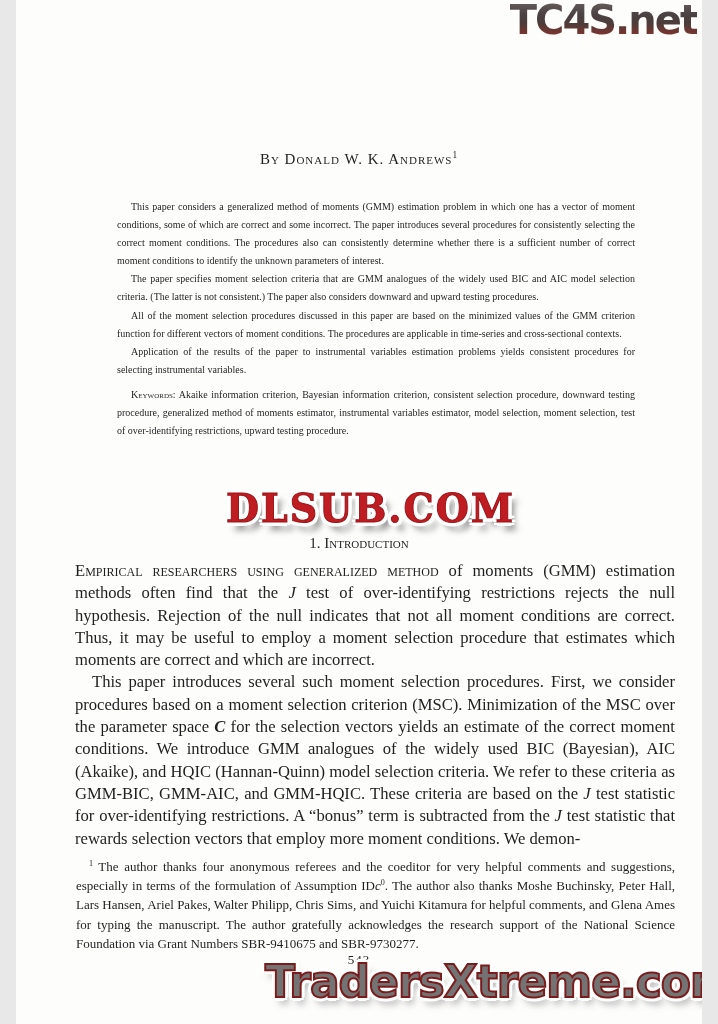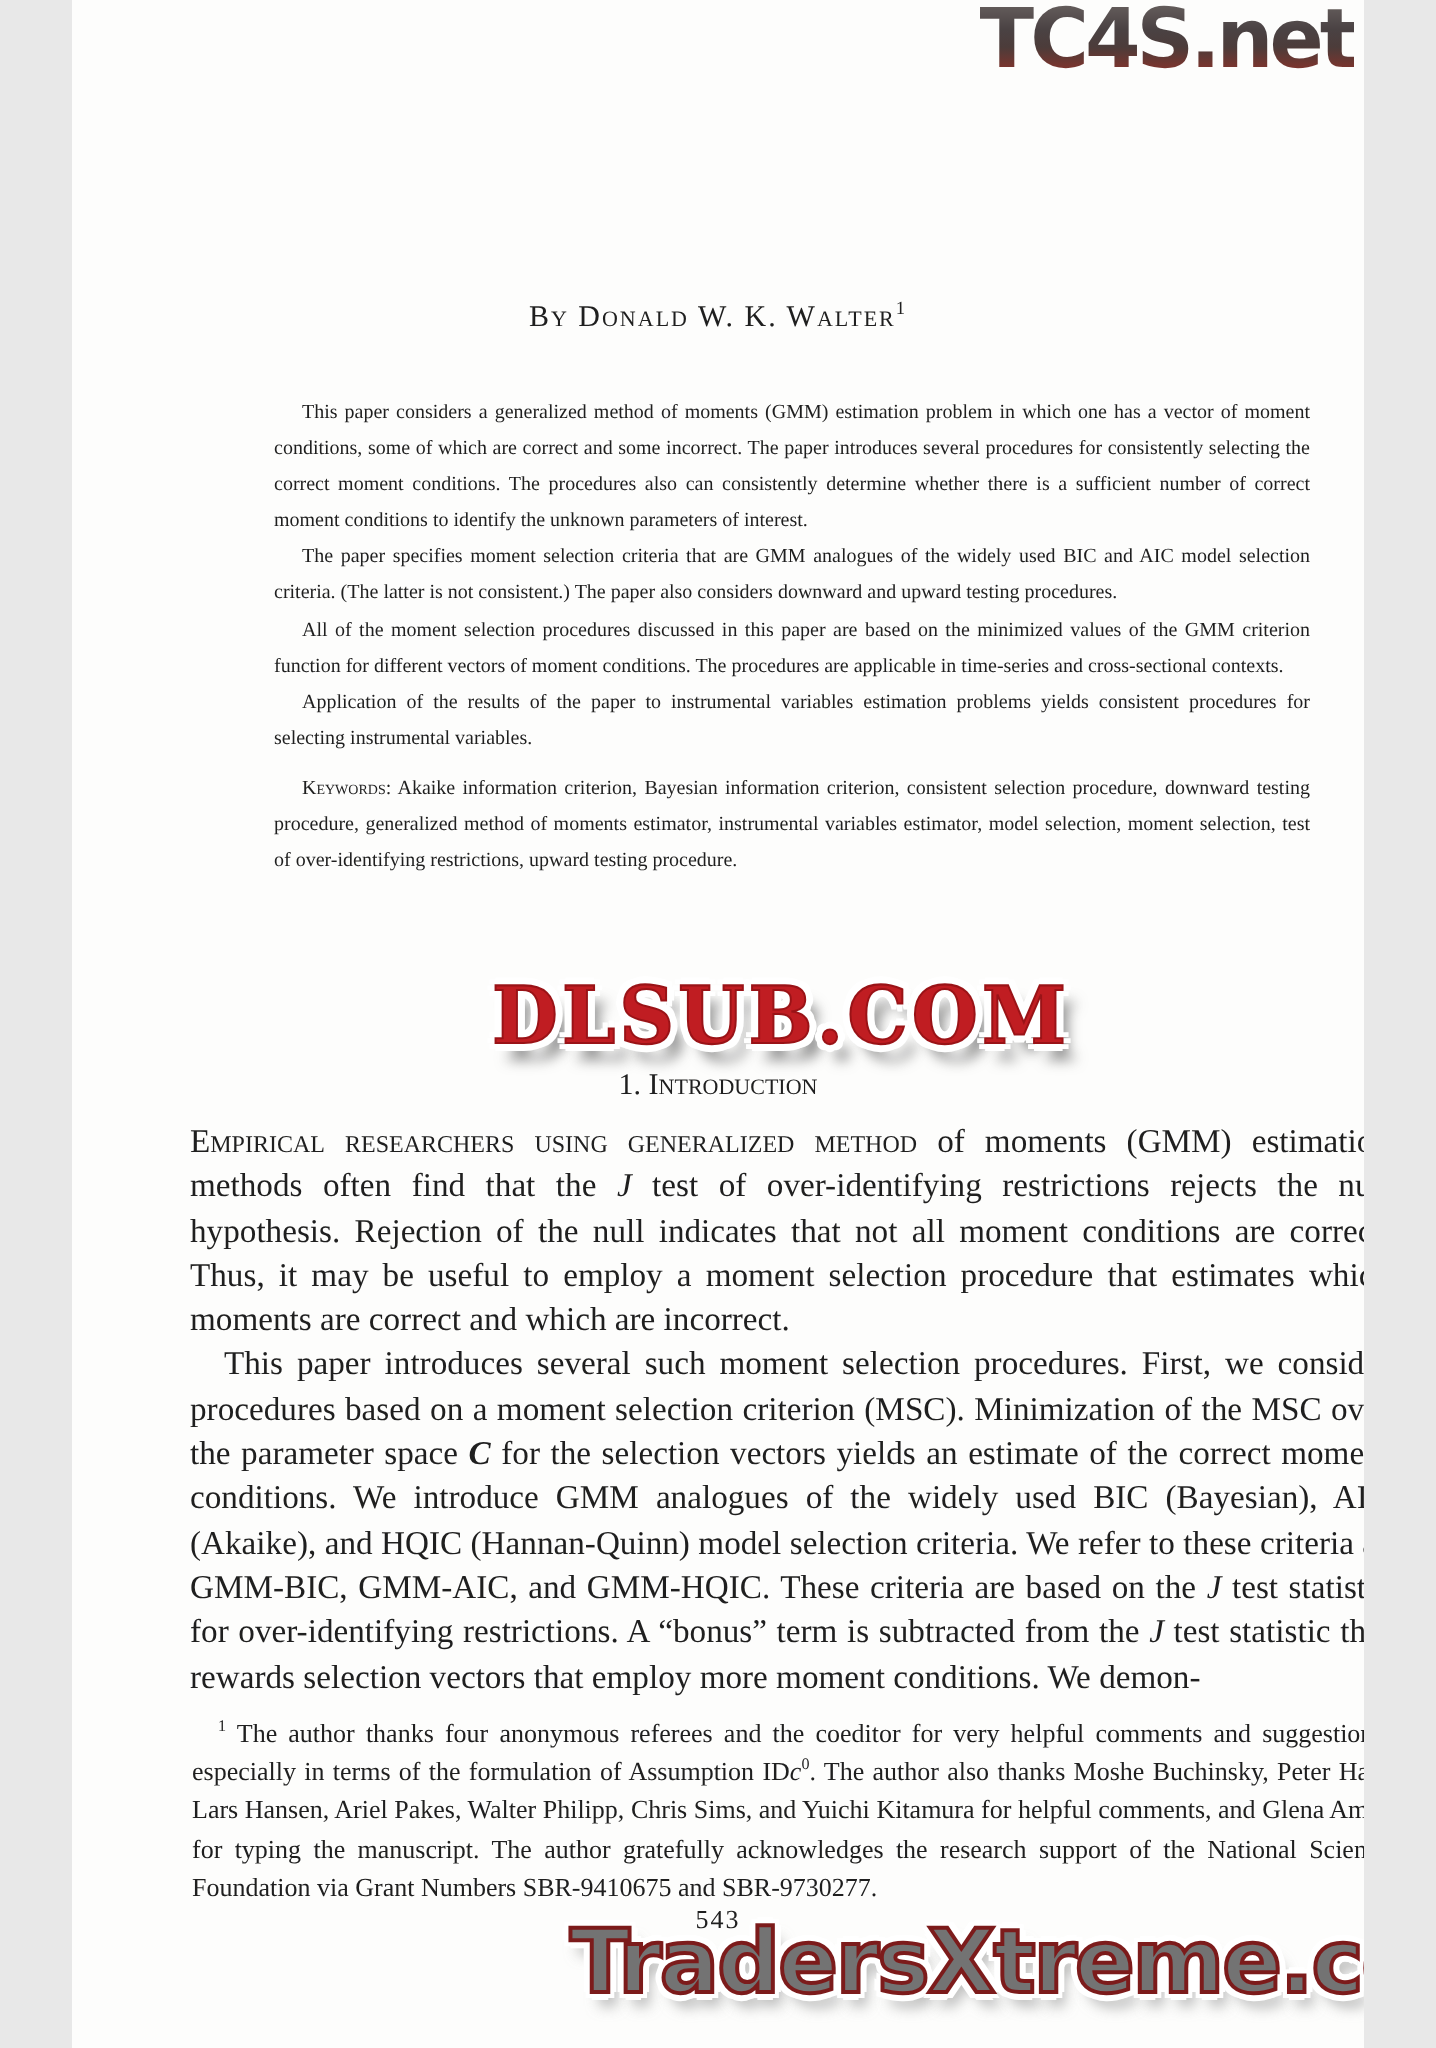--- a/index.html
+++ b/index.html
@@ -1,19 +1,19 @@
 <!DOCTYPE html>
 <html><head>
 <meta charset="utf-8">
 <style>
   html,body{margin:0;padding:0;background:#e8e8e8;}
   .page{
-    position:relative;width:630px;height:1024px;margin:0 auto;
+    position:relative;width:686px;height:1024px;margin:0 auto;
     background:#fdfdfc;overflow:hidden;
-    font-family:"Liberation Serif",serif;color:#1f1f1f;padding-left:16px;
+    font-family:"Liberation Serif",serif;color:#1f1f1f;
   }
   
   .wm-top{
     position:absolute;top:-2px;right:5px;
     font-family:"DejaVu Sans",sans-serif;font-weight:bold;
     font-size:40px;letter-spacing:-2px;line-height:44px;
     background:linear-gradient(180deg,#6f6866 0%,#4a4243 38%,#4c3c3a 58%,#7d342d 82%,#90453a 100%);
     -webkit-background-clip:text;background-clip:text;color:transparent;
     transform:scaleY(1.03);
   }
@@ -71,21 +71,21 @@
 </style>
 </head>
 <body>
 
 <div class="page">
 
   <div class="wm-top">TC4S.net</div>
 
 
 
-  <div class="author"><span class="seg-sc">By Donald W. K. Walter</span><span class="seg-sup">1</span></div>
+  <div class="author"><span class="seg-sc">By Donald W. K. Andrews</span><span class="seg-sup">1</span></div>
 
   <div class="abstract">
     <p>This paper considers a generalized method of moments (GMM) estimation problem in which one has a vector of moment conditions, some of which are correct and some incorrect. The paper introduces several procedures for consistently selecting the correct moment conditions. The procedures also can consistently determine whether there is a sufficient number of correct moment conditions to identify the unknown parameters of interest.</p>
     <p>The paper specifies moment selection criteria that are GMM analogues of the widely used BIC and AIC model selection criteria. (The latter is not consistent.) The paper also considers downward and upward testing procedures.</p>
     <p>All of the moment selection procedures discussed in this paper are based on the minimized values of the GMM criterion function for different vectors of moment conditions. The procedures are applicable in time-series and cross-sectional contexts.</p>
     <p>Application of the results of the paper to instrumental variables estimation problems yields consistent procedures for selecting instrumental variables.</p>
     <p class="kw"><span class="seg-sc">Keywords</span><span>: Akaike information criterion, Bayesian information criterion, consistent selection procedure, downward testing procedure, generalized method of moments estimator, instrumental variables estimator, model selection, moment selection, test of over-identifying restrictions, upward testing procedure.</span></p>
   </div>
 
   <div class="wm-dlsub">DLSUB.COM</div>

